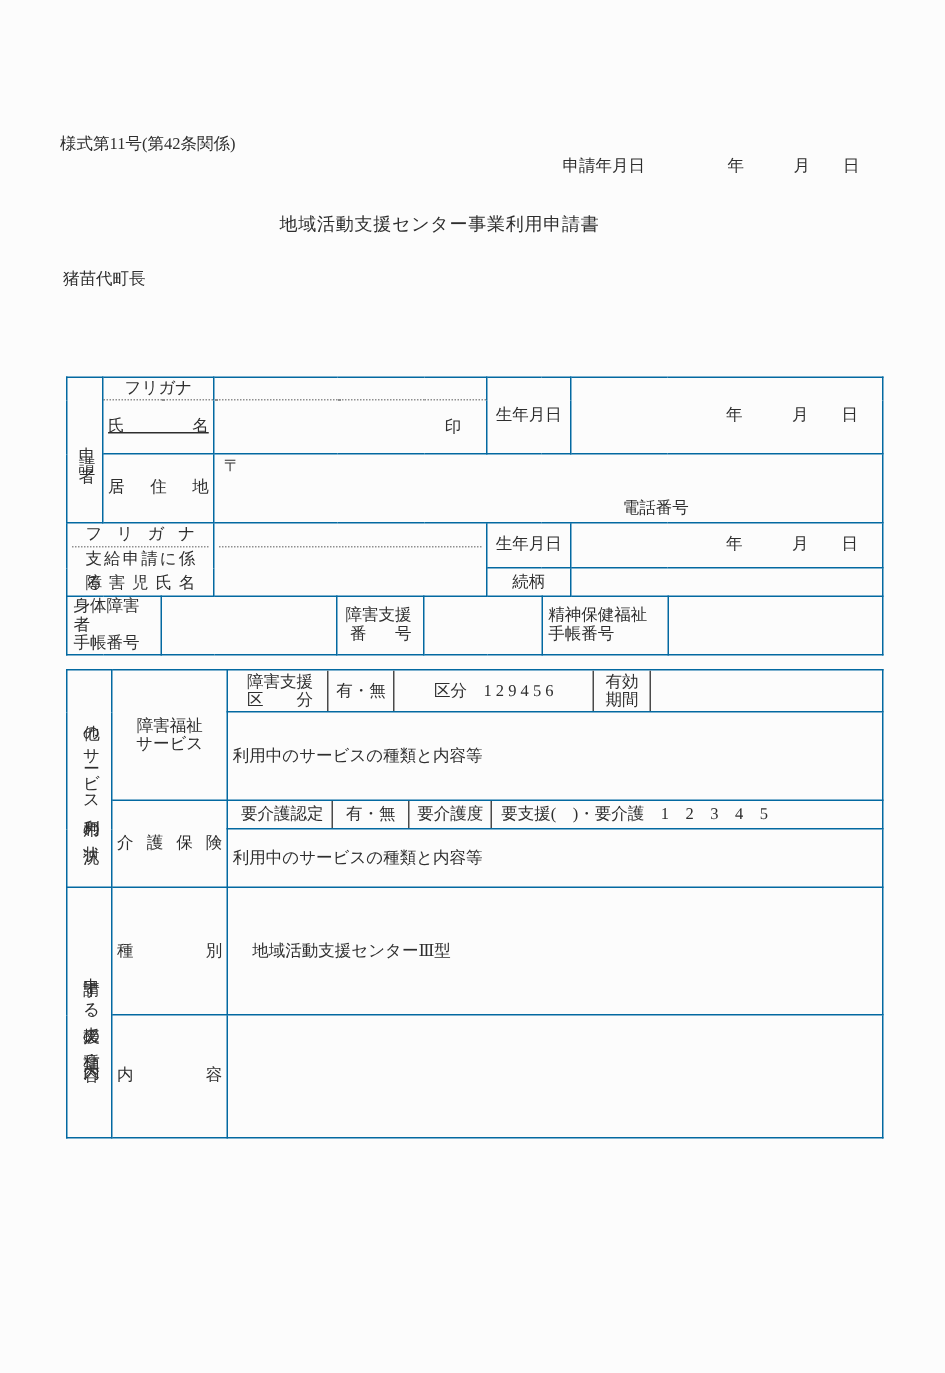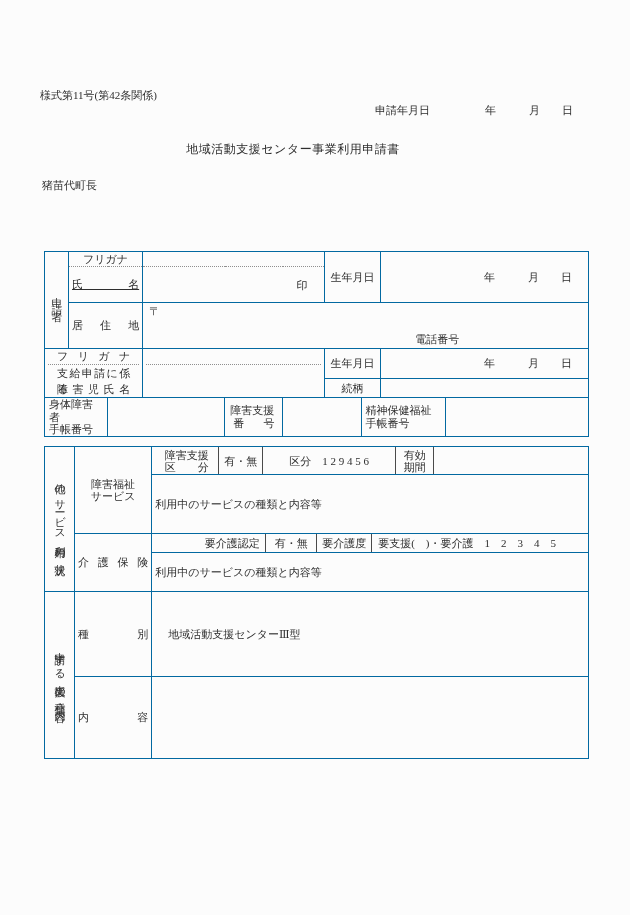--- a/index.html
+++ b/index.html
@@ -148,21 +148,21 @@
           <div class="sub last" style="flex:1;"></div>
         </div>
       </td>
     </tr>
     <tr style="height:59px;">
       <td class="top">利用中のサービスの種類と内容等</td>
     </tr>
     <tr style="height:18px;">
       <td rowspan="2" class="jlabel">介 護 保 険</td>
       <td class="p0">
-        <div class="hrow" style="height:18px;margin-left:44px;">
+        <div class="hrow" style="height:18px;">
           <div class="sub" style="width:66px;">要介護認定</div>
           <div class="sub" style="width:50px;">有・無</div>
           <div class="sub" style="width:54px;">要介護度</div>
           <div class="sub last left" style="flex:1;">要支援(　)・要介護　1　2　3　4　5</div>
         </div>
       </td>
     </tr>
     <tr style="height:39px;">
       <td class="top">利用中のサービスの種類と内容等</td>
     </tr>

